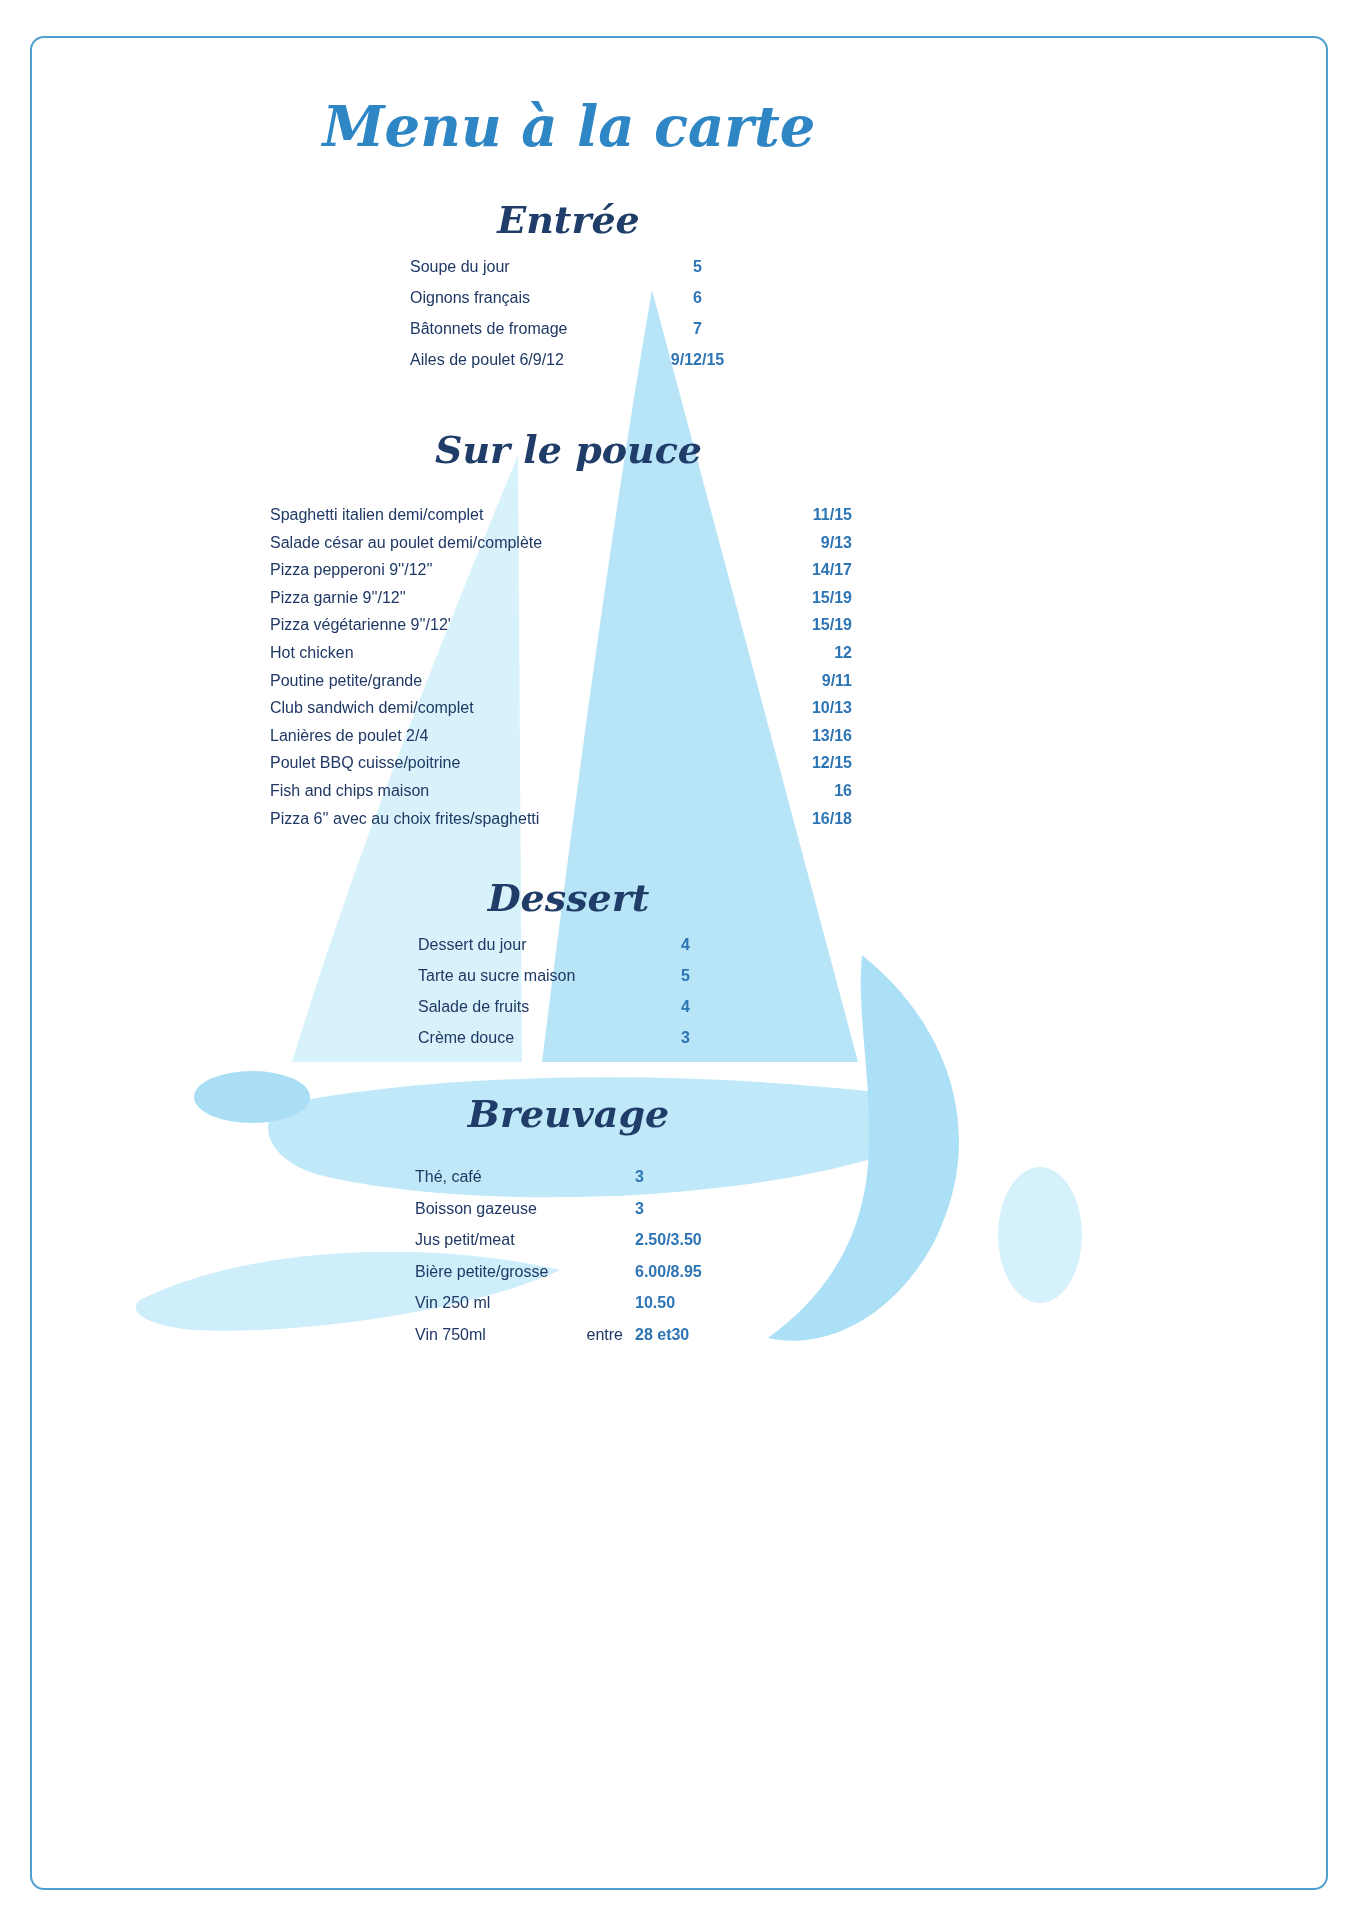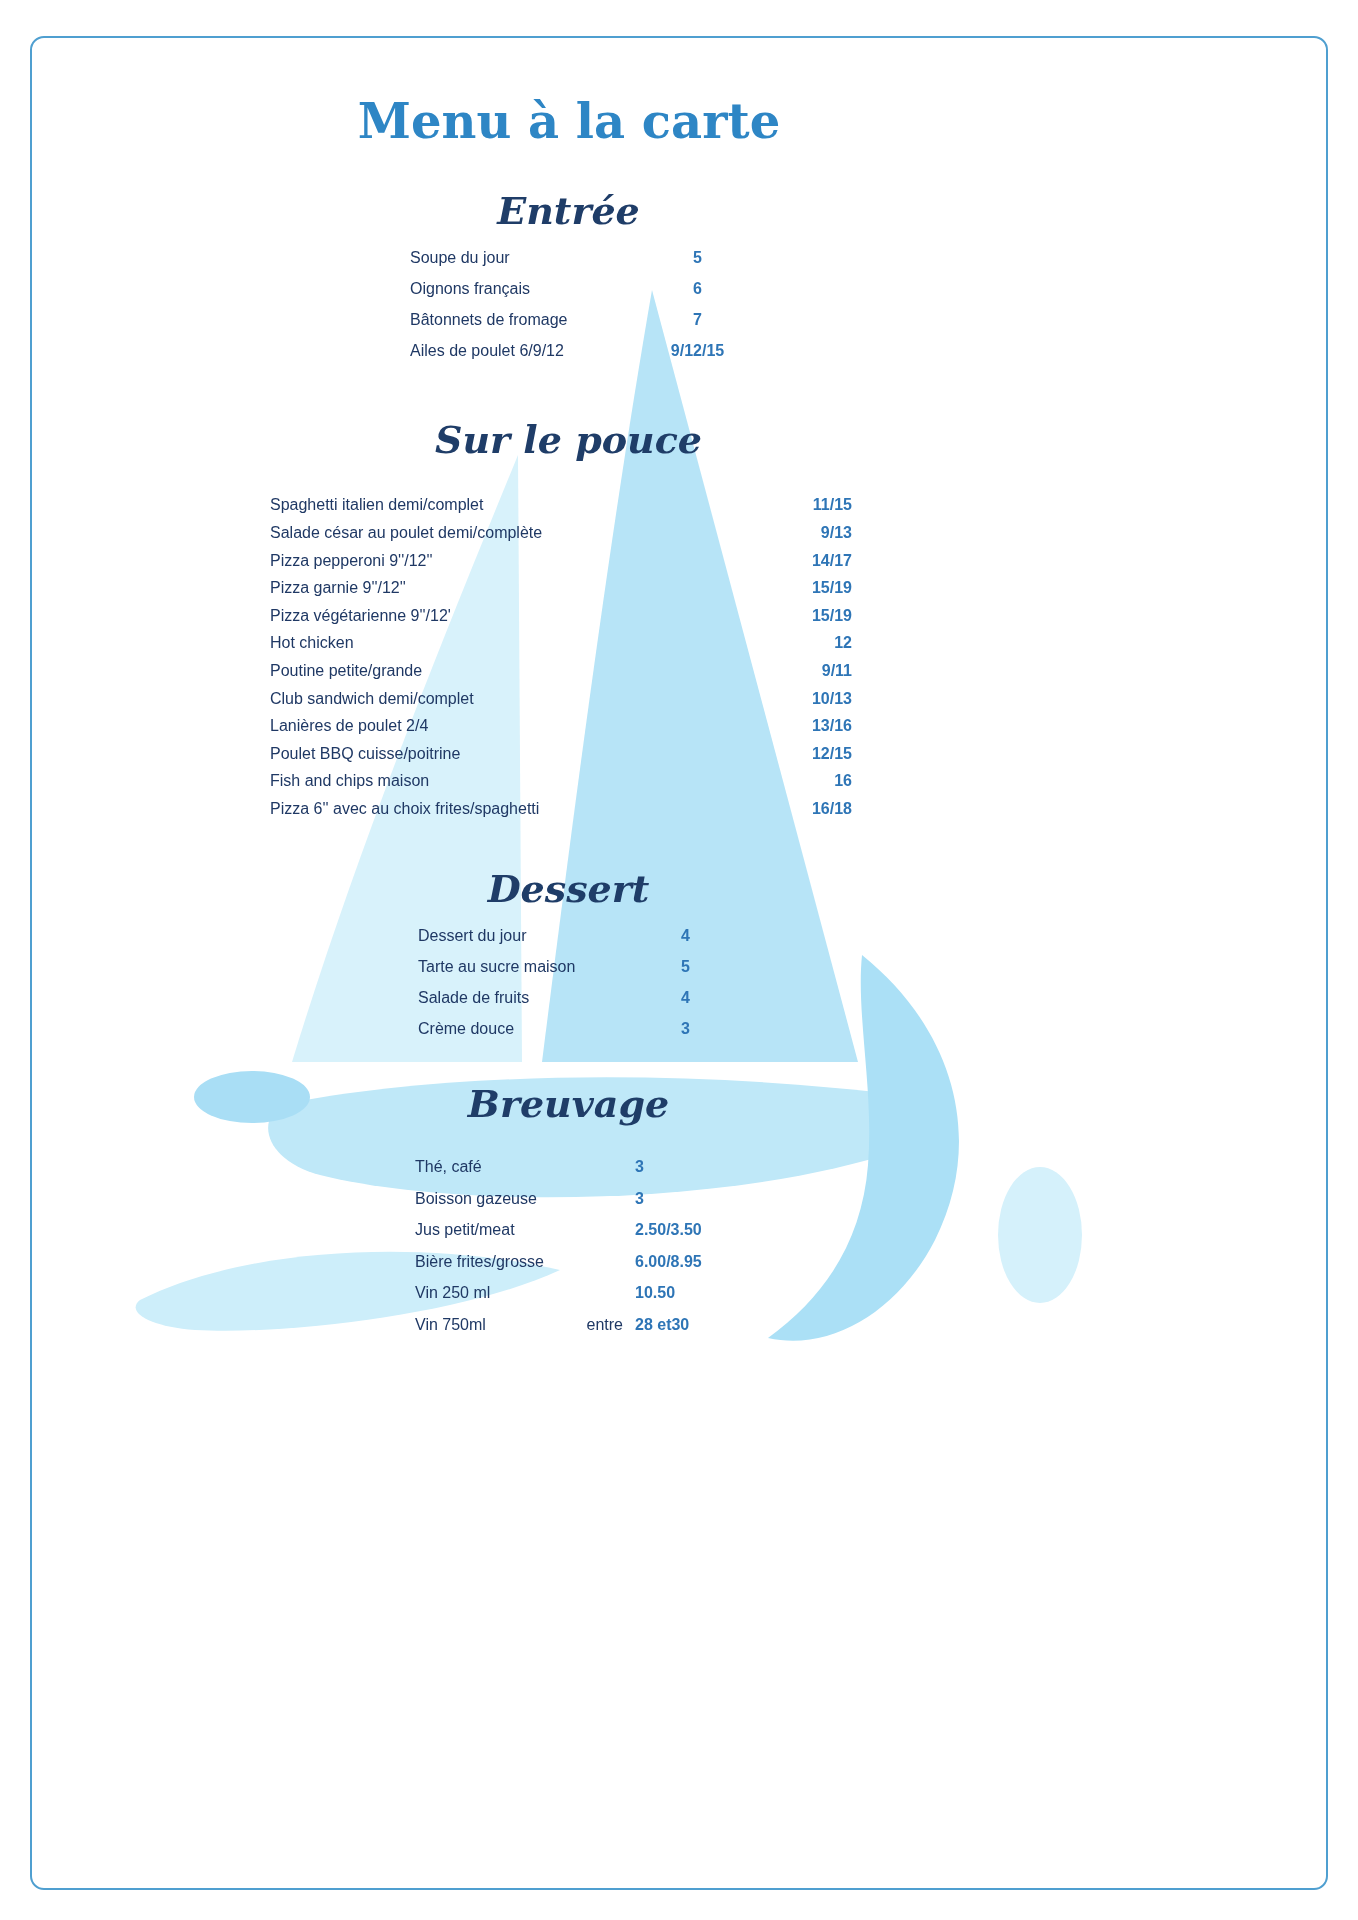--- a/index.html
+++ b/index.html
@@ -25,22 +25,22 @@
     border-radius:14px;
     z-index:2;
     pointer-events:none;
   }
   .content{
     position:absolute;left:32px;top:38px;width:1060px;
     z-index:1;
   }
   .title{
     font-family:"DejaVu Serif", serif;
-    font-weight:bold;
-    font-size:48px;line-height:1.2;
+    font-style:italic;font-weight:bold;
+    font-size:56px;line-height:1.2;
     color:var(--color-title);
     text-align:center;
     margin:55px 0 0 14px;
   }
   .heading{
     font-family:"DejaVu Serif", serif;
     font-style:italic;font-weight:bold;
     font-size:38px;line-height:1.25;
     color:var(--color-heading);
     text-align:center;
@@ -203,21 +203,21 @@
       </div>
       <div class="row">
         <span class="nm">Boisson gazeuse</span>
         <span class="pr">3</span>
       </div>
       <div class="row">
         <span class="nm">Jus petit/meat</span>
         <span class="pr">2.50/3.50</span>
       </div>
       <div class="row">
-        <span class="nm">Bière frites/grosse</span>
+        <span class="nm">Bière petite/grosse</span>
         <span class="pr">6.00/8.95</span>
       </div>
       <div class="row">
         <span class="nm">Vin 250 ml</span>
         <span class="pr">10.50</span>
       </div>
       <div class="row">
         <span class="nm nm-flex">
           <span>Vin 750ml</span>
           <span class="prefix">entre</span>

